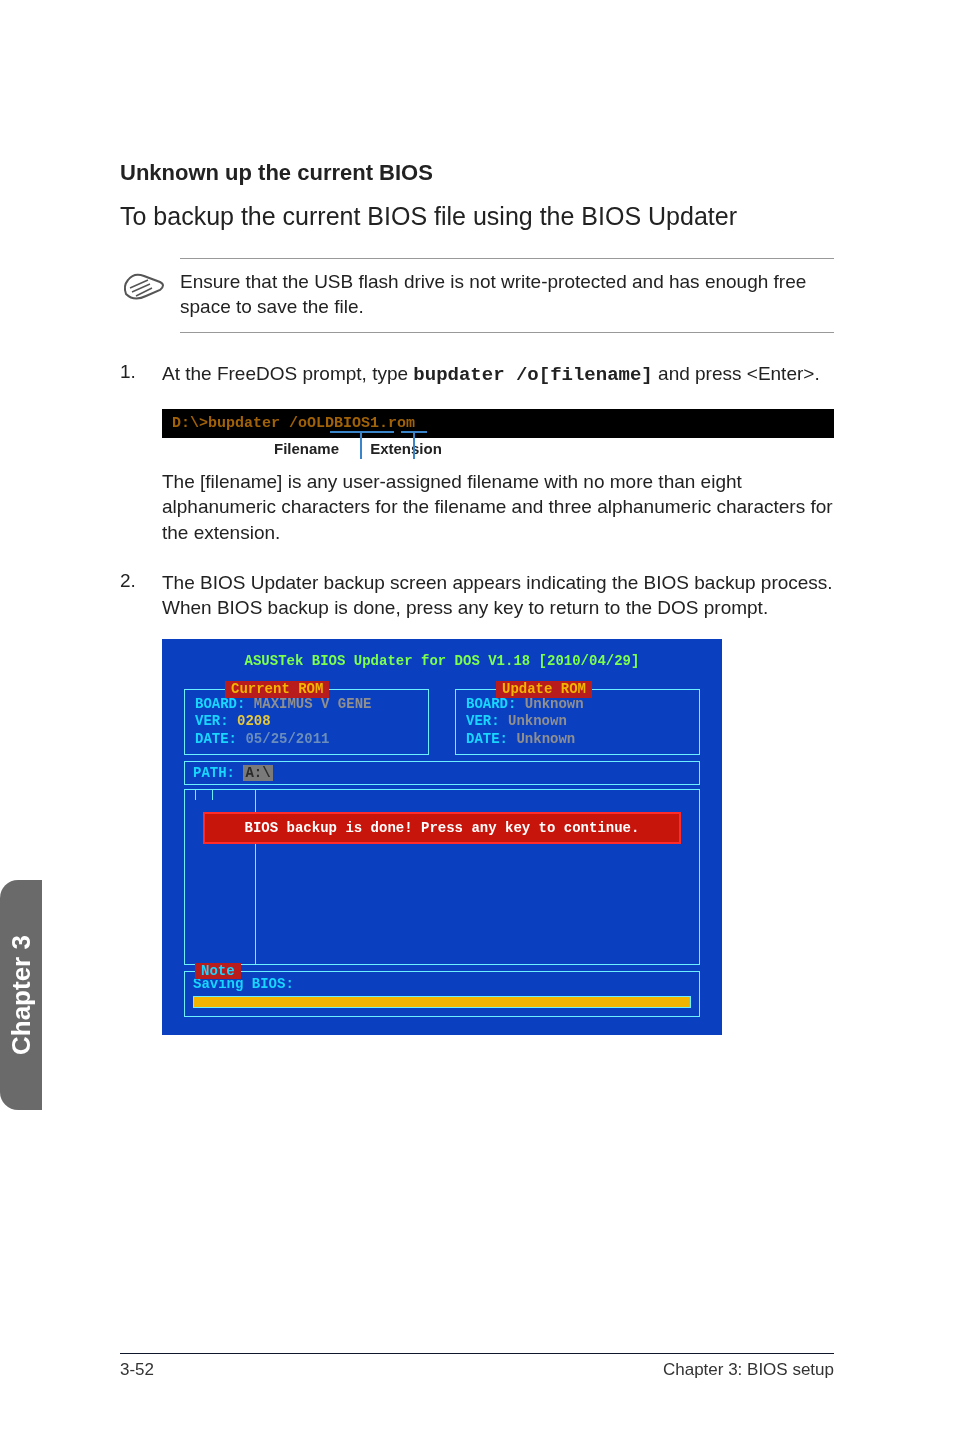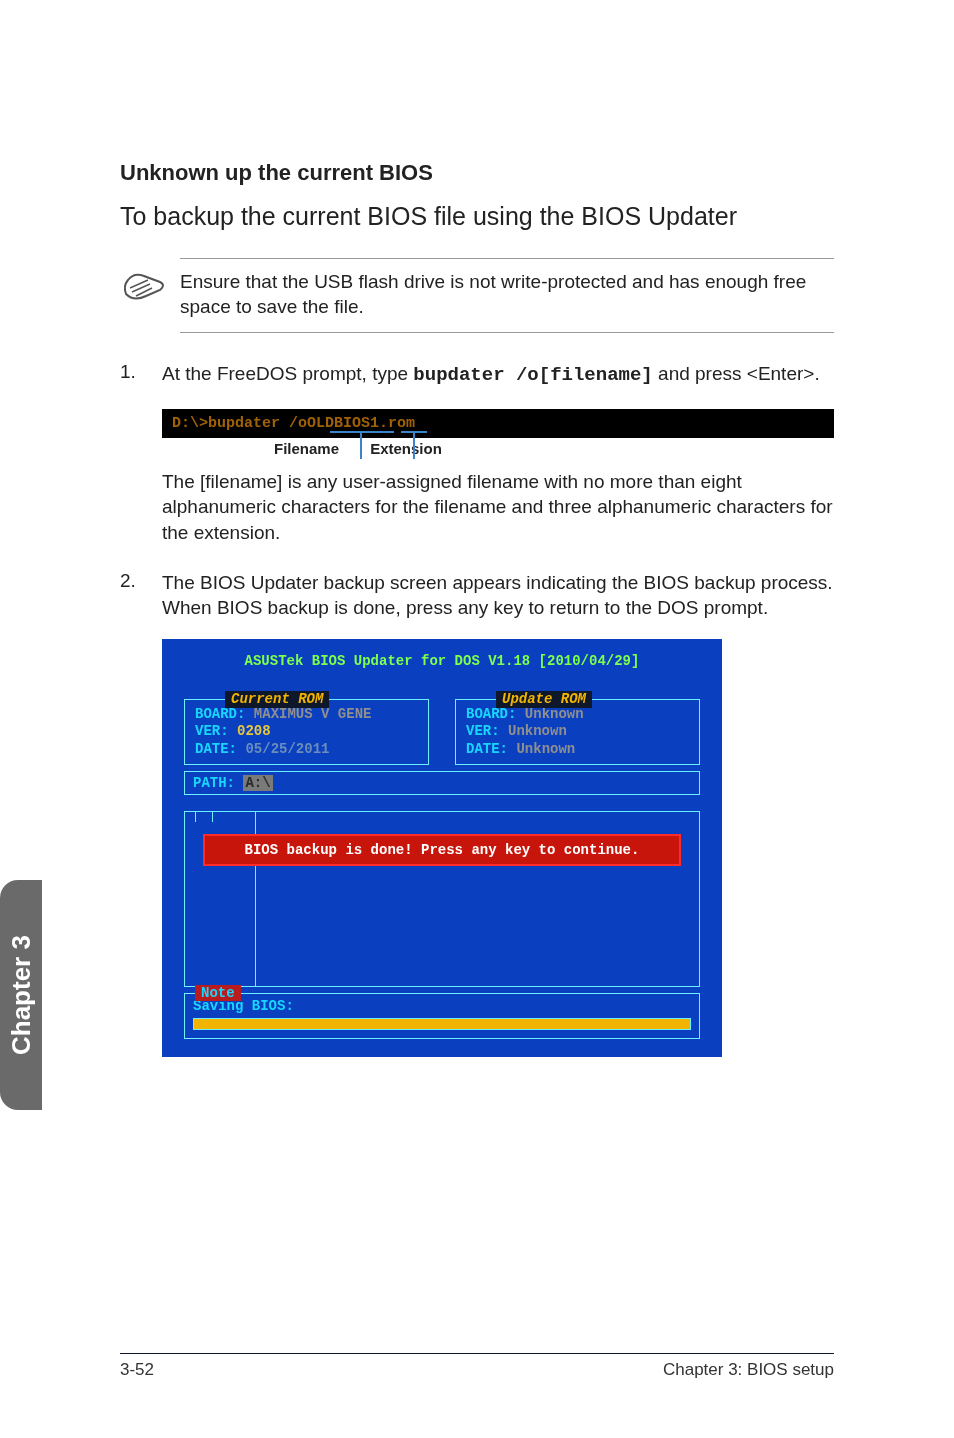--- a/index.html
+++ b/index.html
@@ -99,44 +99,43 @@
   .updater-box {
     width: 560px;
     margin: 14px 0 0 42px;
     background: #0a3fbf;
     color: #bfe3ff;
     font-family: "Courier New", monospace;
     font-size: 14px;
     font-weight: bold;
     padding: 14px 16px 18px 16px;
   }
-  .upd-title { color: #7cff4d; text-align: center; margin-bottom: 30px; }
+  .upd-title { color: #7cff4d; text-align: center; margin-bottom: 20px; }
   .rom-row { display: flex; gap: 26px; margin: 0 6px 6px 6px; }
   .rom-box {
     flex: 1;
     border: 1px solid #6cf0ff;
     padding: 6px 10px;
     position: relative;
     color: #18d6ff;
     line-height: 1.25;
   }
   .rom-box .legend {
     position: absolute;
     top: -9px; left: 40px;
-    background: #0f172a;
+    background: #b91c1c;
     padding: 0 6px;
     color: #f1b400;
     font-weight: bold;
-    font-style: italic;
   }
   .rom-box .val-grey { color: #8f8f8f; }
   .rom-box .val-yel  { color: #e6c83c; }
   .rom-box .val-blue { color: #6a8dbc; }
   .path-row {
-    margin: 0 6px 16px 6px;
+    margin: 0 6px 4px 6px;
     border: 1px solid #6cf0ff;
     padding: 3px 8px;
     color: #18d6ff;
   }
   .path-row .val-grey { background:#7a7a7a; color:#2b2b2b; padding:0 2px; }
   .center-area {
     margin: 0 6px 6px 6px;
     border: 1px solid #6cf0ff;
     height: 176px;
     position: relative;

